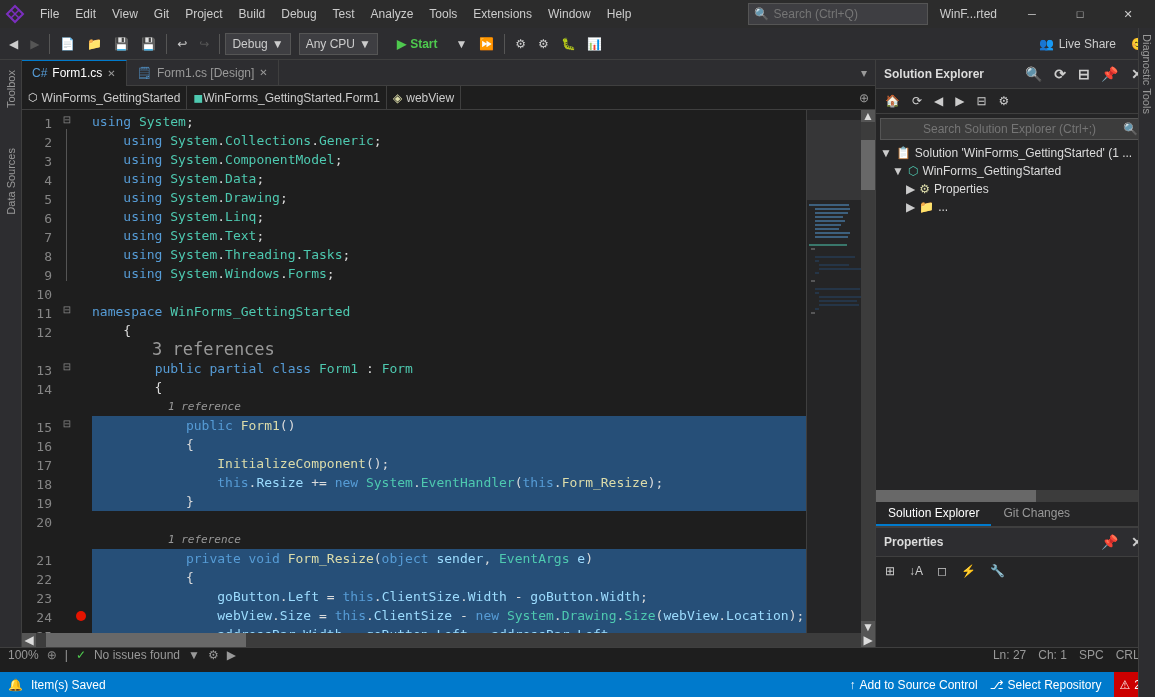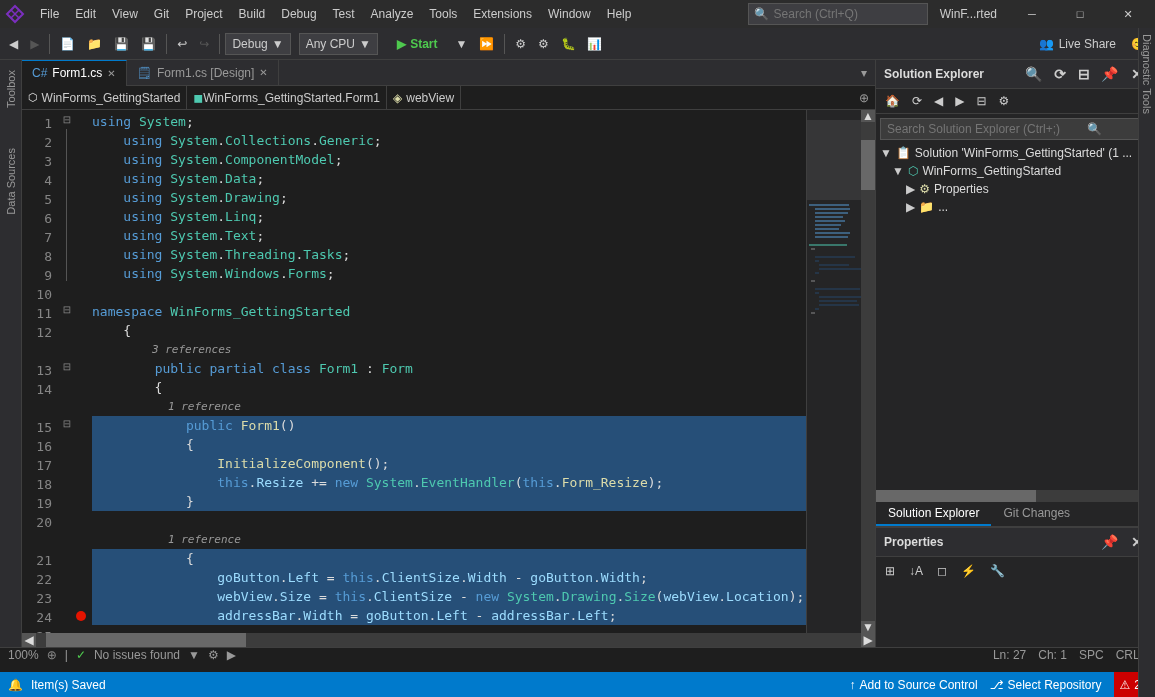--- a/index.html
+++ b/index.html
@@ -283,21 +283,21 @@
         <div class="code-line">    <span class="kw">using</span> <span class="ns">System</span>.<span class="type">Threading</span>.<span class="type">Tasks</span>;</div>
 
         <div class="code-line">    <span class="kw">using</span> <span class="ns">System</span>.<span class="type">Windows</span>.<span class="type">Forms</span>;</div>
 
         <div class="code-line">&nbsp;</div>
 
         <div class="code-line"><span class="kw">namespace</span> <span class="ns">WinForms_GettingStarted</span></div>
 
         <div class="code-line">    {</div>
 
-        <div class="code-line" style="color:#999;font-size:11px;font-style:italic;padding-left:60px;">3 references</div>
+        <div class="code-line" style="color:#999;font-size:17px;padding-left:60px;">3 references</div>
 
         <div class="code-line">        <span class="kw">public</span> <span class="kw">partial</span> <span class="kw">class</span> <span class="type">Form1</span> : <span class="type">Form</span></div>
 
         <div class="code-line">        {</div>
 
         <div class="code-line" style="color:#999;font-size:11px;font-style:italic;padding-left:76px;">1 reference</div>
 
         <div class="code-line highlighted">            <span class="kw">public</span> <span class="method">Form1</span>()</div>
 
         <div class="code-line highlighted">            {</div>
@@ -305,20 +305,21 @@
         <div class="code-line highlighted">                <span class="method">InitializeComponent</span>();</div>
 
         <div class="code-line highlighted">                <span class="kw">this</span>.<span class="param">Resize</span> += <span class="kw">new</span> <span class="ns">System</span>.<span class="type">EventHandler</span>(<span class="kw">this</span>.<span class="method">Form_Resize</span>);</div>
 
         <div class="code-line highlighted">            }</div>
 
         <div class="code-line">&nbsp;</div>
 
         <div class="code-line" style="color:#999;font-size:11px;font-style:italic;padding-left:76px;">1 reference</div>
 
+        <div class="code-line highlighted">            <span class="kw">private</span> <span class="kw">void</span> <span class="method">Form_Resize</span>(<span class="kw">object</span> <span class="param">sender</span>, <span class="type">EventArgs</span> <span class="param">e</span>)</div>
 
         <div class="code-line highlighted">            {</div>
 
         <div class="code-line highlighted">                <span class="param">goButton</span>.<span class="param">Left</span> = <span class="kw">this</span>.<span class="param">ClientSize</span>.<span class="param">Width</span> - <span class="param">goButton</span>.<span class="param">Width</span>;</div>
 
         <div class="code-line highlighted">                <span class="param">webView</span>.<span class="param">Size</span> = <span class="kw">this</span>.<span class="param">ClientSize</span> - <span class="kw">new</span> <span class="ns">System</span>.<span class="type">Drawing</span>.<span class="type">Size</span>(<span class="param">webView</span>.<span class="param">Location</span>);</div>
 
         <div class="code-line highlighted">                <span class="param">addressBar</span>.<span class="param">Width</span> = <span class="param">goButton</span>.<span class="param">Left</span> - <span class="param">addressBar</span>.<span class="param">Left</span>;</div>
 
       </div>
@@ -386,21 +387,21 @@
     <div class="panel-toolbar">
       <button class="tb-btn">🏠</button>
       <button class="tb-btn">⟳</button>
       <button class="tb-btn">◀</button>
       <button class="tb-btn">▶</button>
       <button class="tb-btn">⊟</button>
       <button class="tb-btn">⚙</button>
     </div>
 
     <div class="panel-search">
-      <input type="text" style="background: transparent; border: none; outline: none; color: rgb(204, 204, 204); font-size: 12px; width: 200px;" placeholder="Search Solution Explorer (Ctrl+;)">
+      <input type="text" style="background: transparent; border: none; outline: none; color: rgb(204, 204, 204); font-size: 12px; width: 200px; margin-left: 36px;" placeholder="Search Solution Explorer (Ctrl+;)">
       <span style="color:#999;">🔍</span>
     </div>
 
     <div class="solution-tree">
       <div class="tree-item">
         <span style="color:#ccc;">▼</span>
         <span style="color:#ccc;">📋</span>
         <span style="font-size:12px;">Solution 'WinForms_GettingStarted' (1 ...</span>
       </div>
       <div class="tree-item tree-indent-1">

